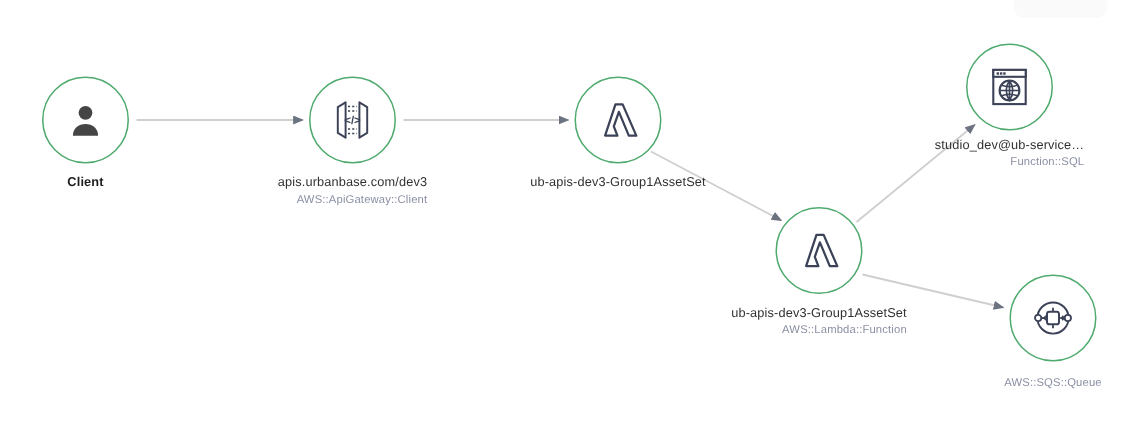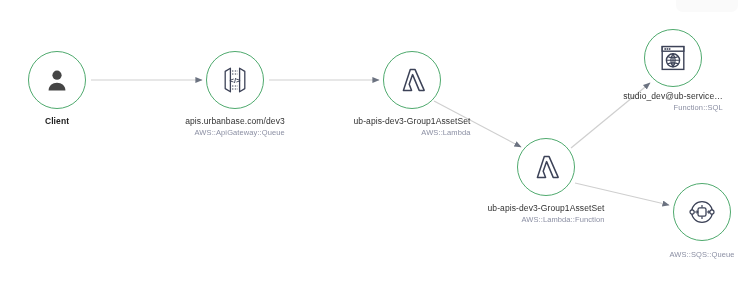--- a/index.html
+++ b/index.html
@@ -114,34 +114,33 @@
             <svg class="icon-svg" width="32" height="30" viewBox="0 0 32 30">
               <path d="M11.4 3.2 L6.2 6.4 V23.6 L11.4 26.8 Z" fill="#fff" stroke="#3c4257" stroke-width="1.3" stroke-linejoin="round"></path>
               <path d="M20.6 3.2 L25.8 6.4 V23.6 L20.6 26.8 Z" fill="#fff" stroke="#3c4257" stroke-width="1.3" stroke-linejoin="round"></path>
               <path d="M13 6 h6 M13 9 h6 M13 21 h6 M13 24 h6" stroke="#3c4257" stroke-width="1" stroke-dasharray="1.4 1.4"></path>
               <text x="16" y="17.6" font-family="Liberation Sans, sans-serif" font-size="7.6" font-weight="bold" text-anchor="middle" fill="#3c4257">&lt;/&gt;</text>
             </svg>
           </span>
         </div>
         <div class="node-labels" style="left: 235px; top: 116px;">
           <div class="node-title">apis.urbanbase.com/dev3</div>
-          <div class="node-subtitle">AWS::ApiGateway::Queue</div>
+          <div class="node-subtitle">AWS::ApiGateway::Client</div>
         </div>
       </div>
       <div class="node">
         <div class="node-circle" style="left: 383px; top: 51px; width: 58px; height: 58px; border: 1.6px solid rgb(79, 170, 110);">
           <span>
             <svg class="icon-svg" width="30" height="30" viewBox="0 0 30 30">
               <path d="M6.4 25.4 L13.3 4.6 H18.1 L27.2 25.4 H22.2 L15.6 9.6 L12.2 19.2 L14.6 25.4 Z" fill="#fff" stroke="#3c4257" stroke-width="1.5" stroke-linejoin="round"></path>
             </svg>
           </span>
         </div>
         <div class="node-labels" style="left: 412px; top: 116px;">
           <div class="node-title">ub-apis-dev3-Group1AssetSet</div>
-          <div class="node-subtitle">AWS::Lambda</div>
         </div>
       </div>
       <div class="node">
         <div class="node-circle" style="left: 517px; top: 138px; width: 58px; height: 58px; border: 1.6px solid rgb(79, 170, 110);">
           <span>
             <svg class="icon-svg" width="30" height="30" viewBox="0 0 30 30">
               <path d="M6.4 25.4 L13.3 4.6 H18.1 L27.2 25.4 H22.2 L15.6 9.6 L12.2 19.2 L14.6 25.4 Z" fill="#fff" stroke="#3c4257" stroke-width="1.5" stroke-linejoin="round"></path>
             </svg>
           </span>
         </div>

